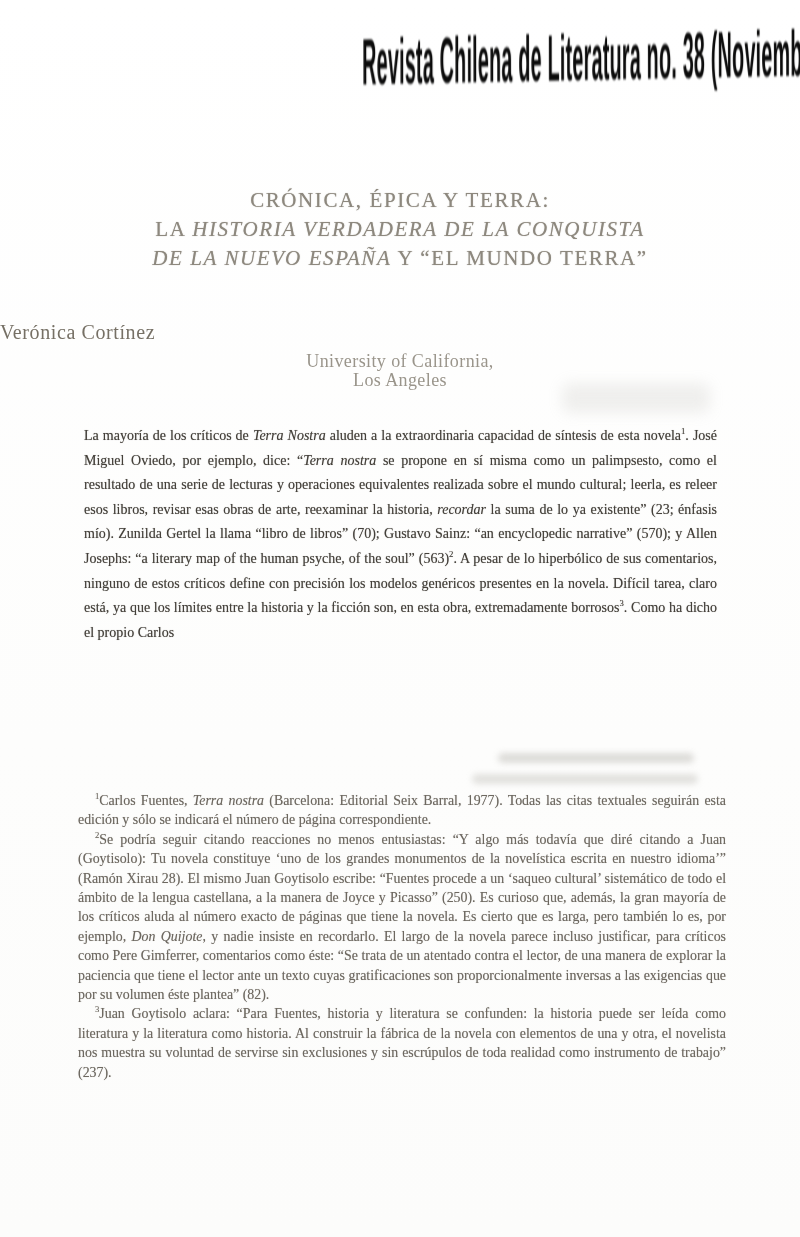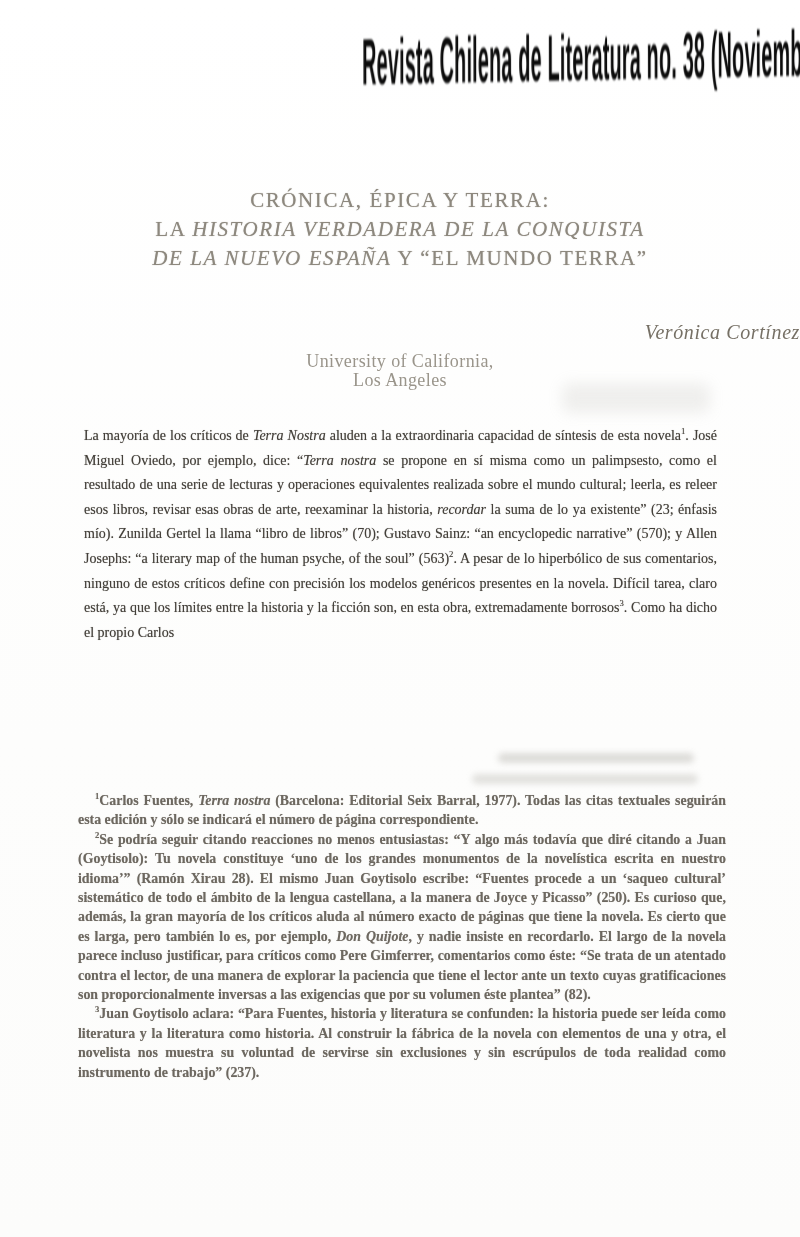--- a/index.html
+++ b/index.html
@@ -15,22 +15,22 @@
     font-family:"Liberation Sans", sans-serif; font-weight:700; font-size:46px;
     transform:scale(0.43,1.42) rotate(-0.35deg); transform-origin:center top;
     color:#0b0b0b; filter:blur(0.8px); letter-spacing:0.5px;
   }
   
   .title-block { position:absolute; top:186px; left:0; width:100%; text-align:center;
     color:#8d8density7e; }
   .title-block { color:#8d887e; filter:blur(0.55px); }
   .t-line { font-size:21px; line-height:29px; letter-spacing:1.6px;
     text-shadow:0 0 1px rgba(141,136,126,.7); }
-  .author { position:absolute; top:321px; left:0; width:100%; text-align:right;
-    font-style:italic; font-size:20px; color:#767065; filter:blur(0.55px); letter-spacing:0.6px; }
+  .author { position:absolute; top:321px; left:0; width:100%; text-align:left;
+    font-size:20px; color:#767065; filter:blur(0.55px); letter-spacing:0.6px; }
   .affil { position:absolute; left:0; width:100%; text-align:center;
     font-size:18px; color:#9a958b; filter:blur(0.6px); letter-spacing:0.4px; }
   .affil-1 { top:351px; }
   .affil-2 { top:370px; }
   
   .body-text {
     position:absolute; top:424px; left:84px; width:633px;
     font-size:14px; line-height:24.6px; text-align:justify;
     color:#44403a; filter:blur(0.45px); text-shadow:0 0 0.8px rgba(68,64,58,.55);
   }
@@ -39,21 +39,21 @@
   .smudge { position:absolute; background:#b6b4ae; border-radius:8px; }
   .smudge-affil { left:562px; top:383px; width:148px; height:30px; opacity:.20; filter:blur(7px); }
   .smudge-fn-1 { left:498px; top:753px; width:196px; height:10px; opacity:.45; filter:blur(3.2px); }
   .smudge-fn-2 { left:472px; top:774px; width:226px; height:10px; opacity:.38; filter:blur(3.4px); }
   
   .footnotes {
     position:absolute; top:791px; left:78px; width:648px;
     font-size:13.9px; line-height:19.4px; text-align:justify;
     color:#6d6860; filter:blur(0.45px); text-shadow:0 0 0.7px rgba(109,104,96,.5);
   }
-  .fn { margin:0; text-indent:17px;font-weight:bold; }
+  .fn { margin:0; text-indent:17px; }
 </style>
 </head>
 <body>
 
 <div class="page">
 
   <div class="stamp">
     <span>Revista Chilena de Literatura no. 38 (Noviembre de 1991)</span>
   </div>
 

